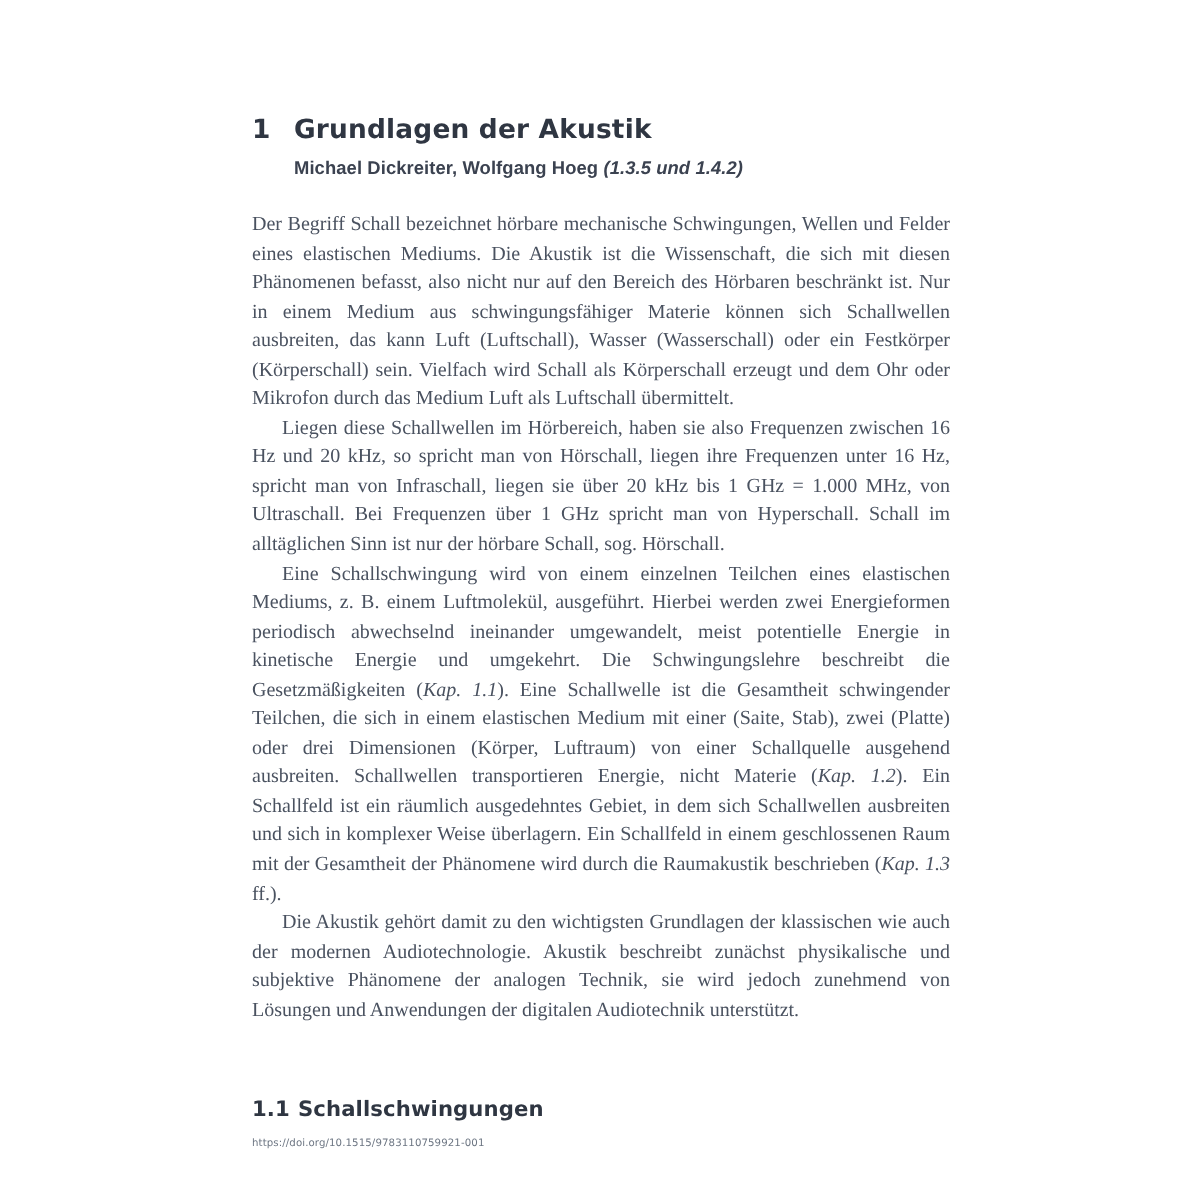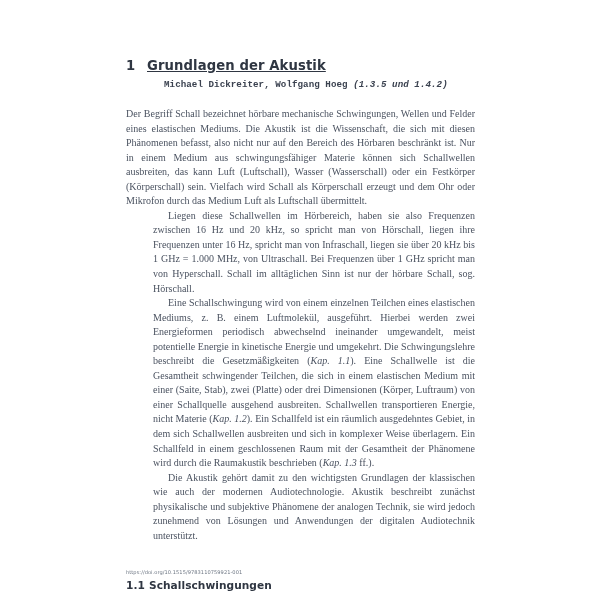--- a/index.html
+++ b/index.html
@@ -39,26 +39,25 @@
     color: #2f3642;
     letter-spacing: 0.1px;
   }
   .chapter-num {
     width: 21px;
     flex: 0 0 21px;
     font-weight: bold;
   }
   .chapter-title {
     font-weight: bold;
-    text-decoration: underline;
   }
   .authors {
     margin-top: 6px;
-    margin-left: 38px;
-    font-family: Liberation Mono, monospace;
+    margin-left: 21px;
+    font-family: Liberation Sans, sans-serif;
     font-size: 9.2px;
     font-weight: bold;
     color: #3b4250;
     letter-spacing: 0.05px;
   }
   .authors .ref {
     font-style: italic;
     font-weight: bold;
   }
 
@@ -71,21 +70,20 @@
     text-justify: inter-word;
     color: #4a5260;
     hyphens: manual;
   }
   p.first {
     margin-top: 17px;
     text-indent: 0;
   }
   p.cont {
     text-indent: 15px;
-    margin-left: 27px;
   }
   .ital {
     font-style: italic;
   }
 
   
   h2.sec {
     margin: 0;
     padding: 0;
     font-family: "DejaVu Sans", sans-serif;

